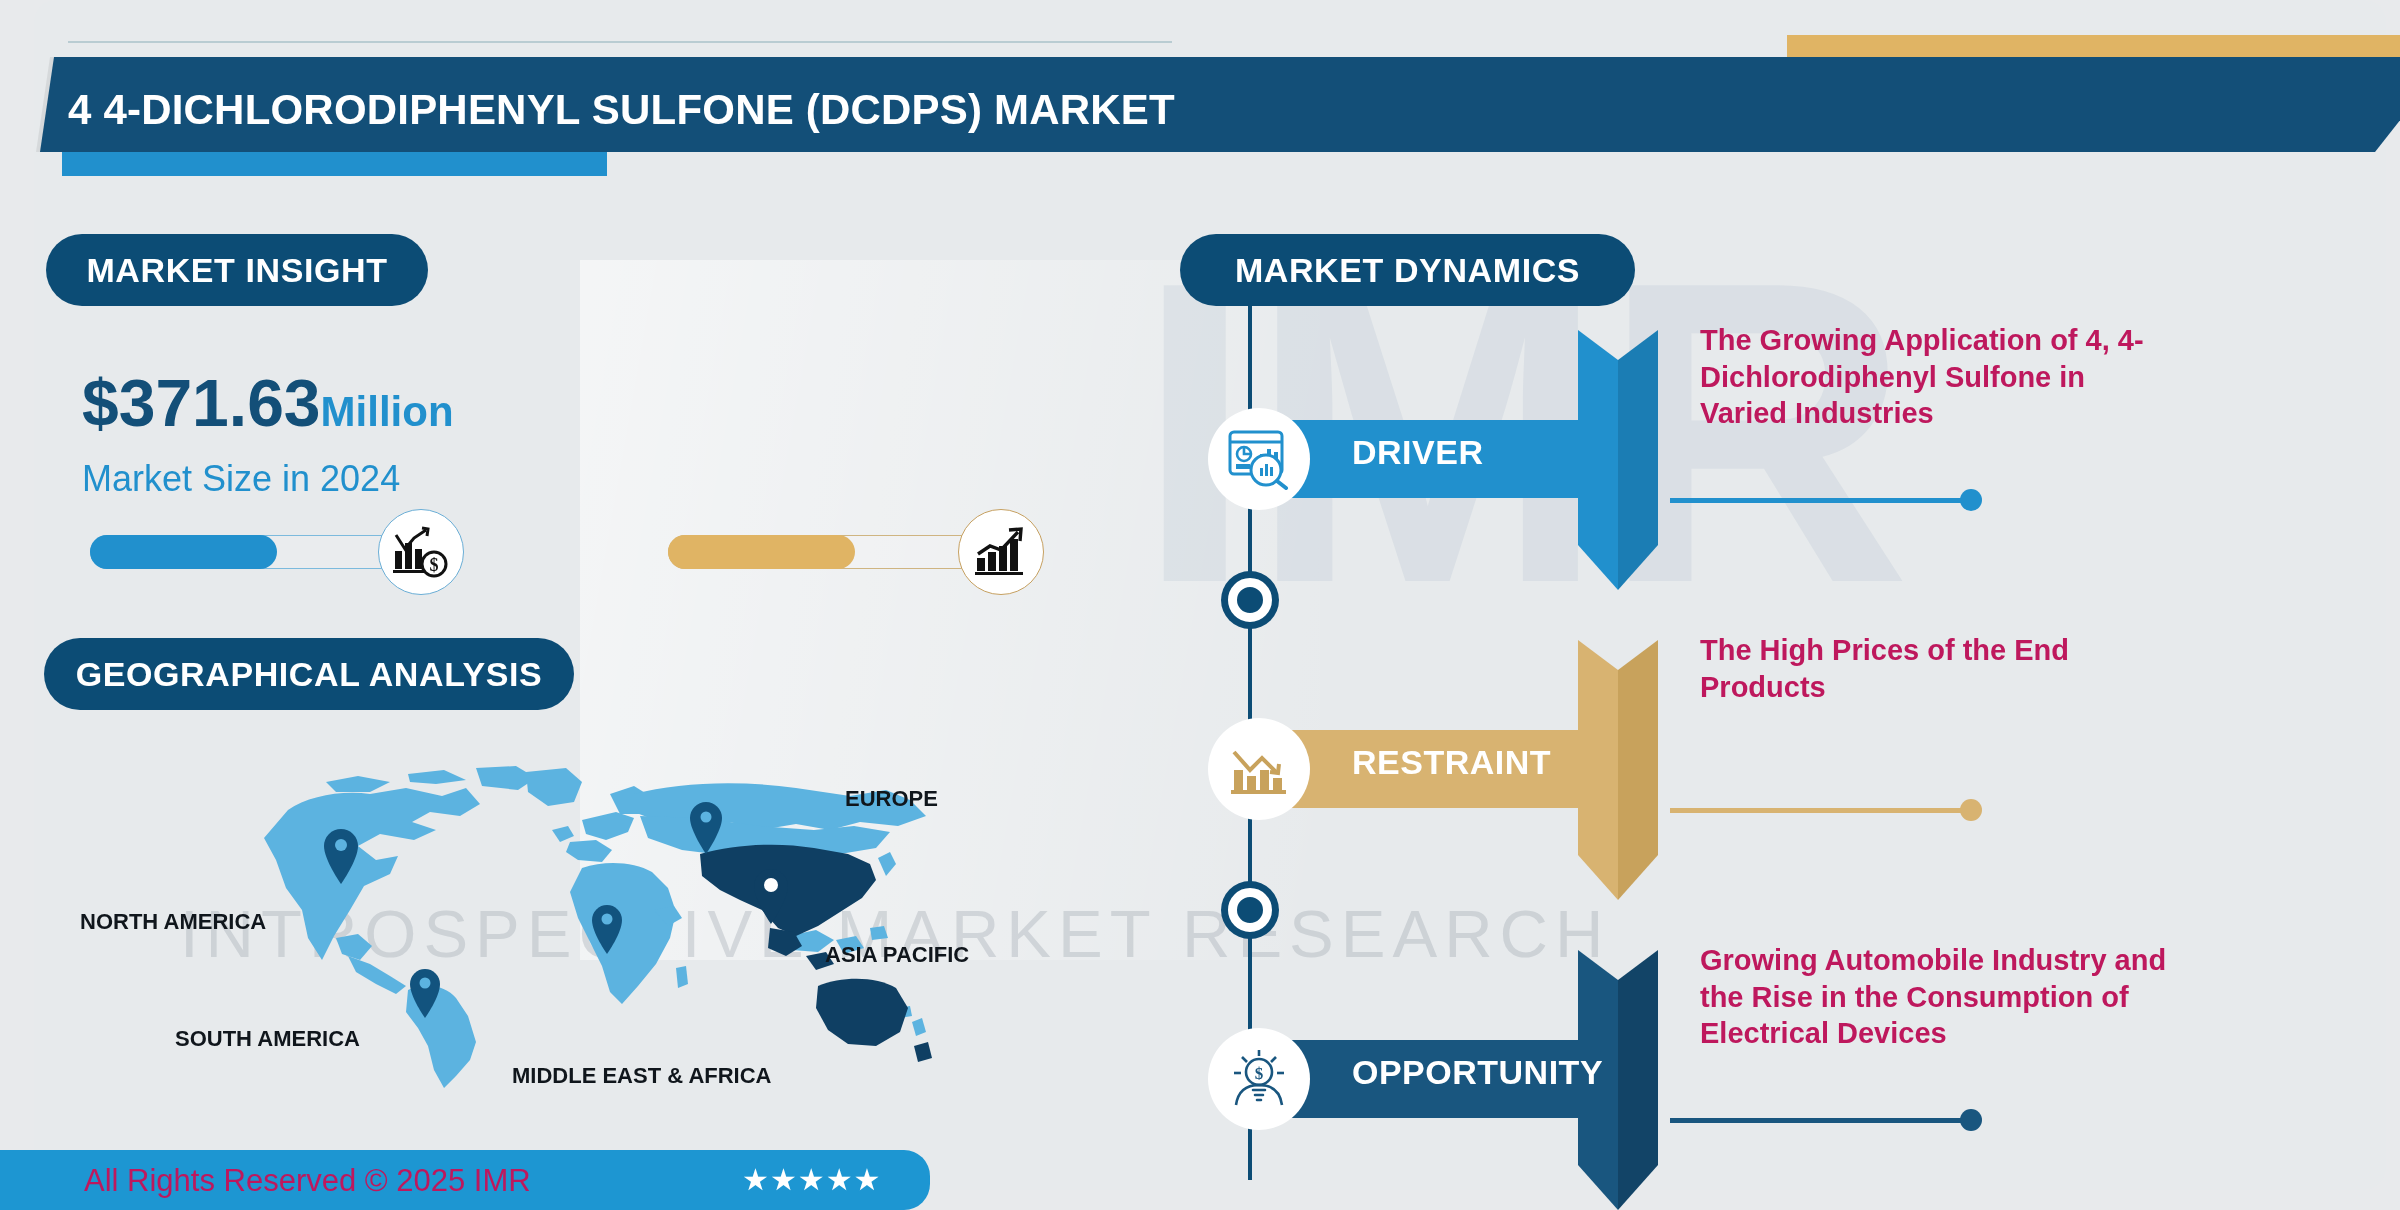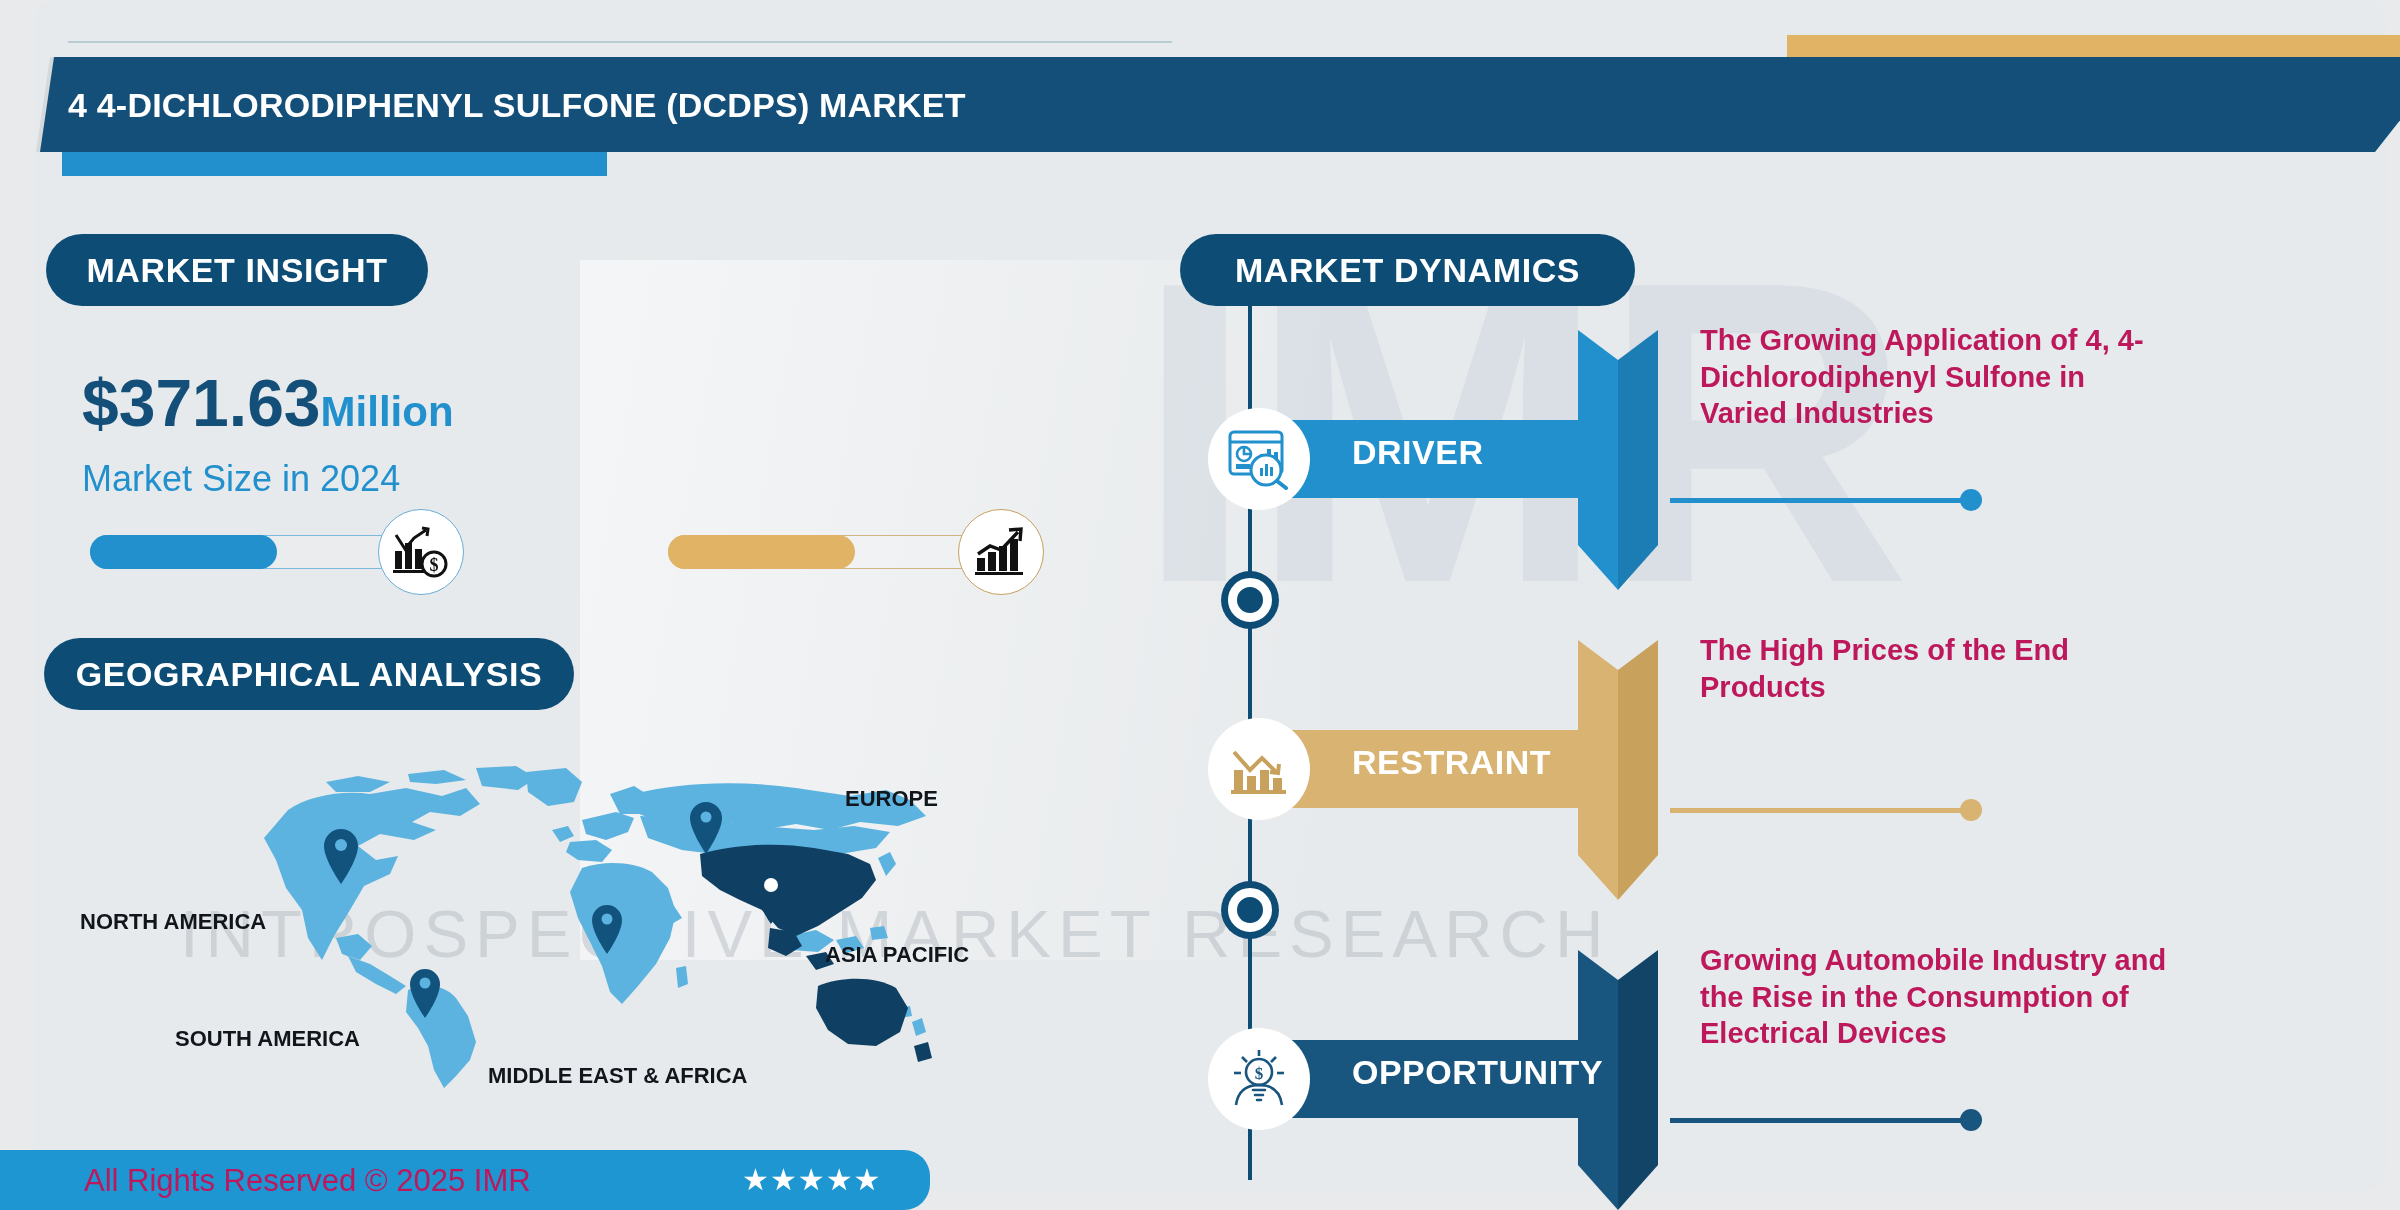--- a/index.html
+++ b/index.html
@@ -48,21 +48,21 @@
     background:#134f78;
     clip-path:polygon(14px 0, 100% 0, 2335px 100%, 0 100%);
   }
   .head-band-shadow{
     position:absolute; left:36px; top:57px; width:60px; height:95px;
     background:rgba(0,0,0,.07);
     clip-path:polygon(14px 0,100% 0,56px 100%,0 100%);
   }
   .head-title{
     position:absolute; left:68px; top:86px; width:1900px;
-    font-size:34px; font-weight:700; color:#ffffff; letter-spacing:.2px;
+    font-size:42px; font-weight:700; color:#ffffff; letter-spacing:.2px;
     white-space:nowrap;
   }
   .head-accent{
     position:absolute; left:62px; top:152px; width:545px; height:24px;
     background:#2190cd;
   }
 
   
   .pill{
     position:absolute; background:#0c4c75; border-radius:40px;
@@ -109,21 +109,21 @@
   .map-box{ position:absolute; left:230px; top:760px; width:720px; height:330px; }
   .map-label{
     position:absolute; font-size:22px; font-weight:700; color:#10161c;
     white-space:nowrap;
     margin-top:16px;
   }
   #lbl-na{ left:80px; top:893px; }
   #lbl-sa{ left:175px; top:1010px; }
   #lbl-eu{ left:845px; top:770px; }
   #lbl-ap{ left:825px; top:926px; }
-  #lbl-mea{ left:488px; top:1047px; }
+  #lbl-mea{ left:512px; top:1047px; }
 
   
   .footer{
     position:absolute; left:0px; top:1150px; width:930px; height:60px;
     background:#1d96d2; border-top-right-radius:26px; border-bottom-right-radius:26px;
   }
   .footer-text{
     position:absolute; left:52px; top:1163px;
     font-size:31px; font-weight:500; color:#be185d; white-space:nowrap;margin-left:32px;
   }

